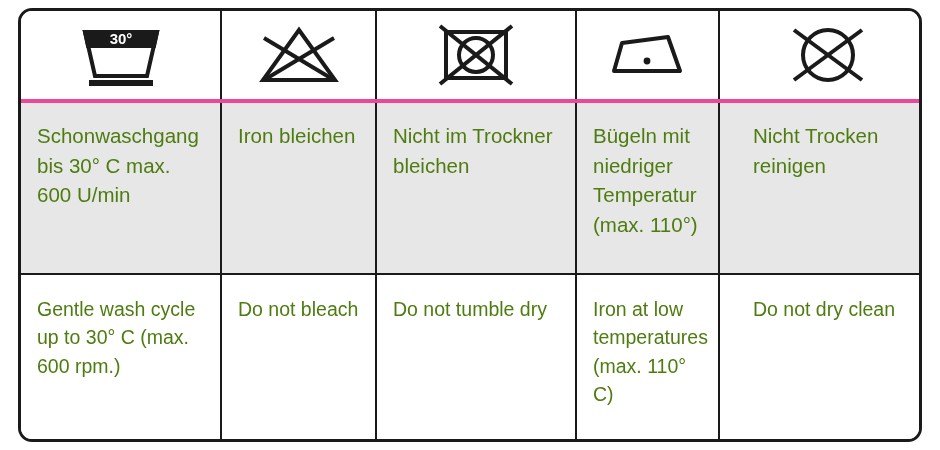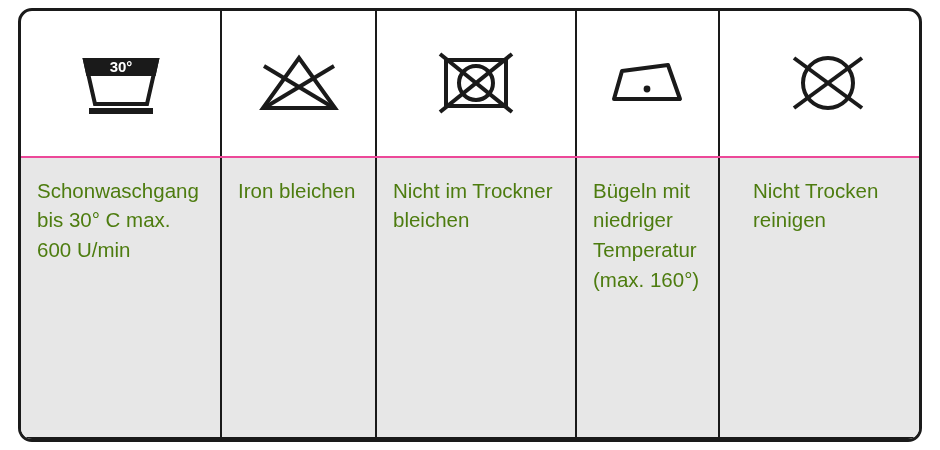--- a/index.html
+++ b/index.html
@@ -43,24 +43,23 @@
   
   col.c1 { width: 200px; }
   col.c2 { width: 155px; }
   col.c3 { width: 200px; }
   col.c4 { width: 143px; }
   col.c5 { width: 200px; }
 
   tr.icon-row td {
     height: 88px;
     background: #ffffff;
-    border-bottom: 2px solid #ec4899;
+    border-bottom: 4px solid #ec4899;
     text-align: left;
     vertical-align: middle;
-    border-radius: 20px;
   }
   tr.de-row td {
     height: 170px;
     background: #e7e7e7;
     border-bottom: 2px solid #1a1a1a;
   }
   tr.en-row td {
     background: #ffffff;
   }
   .cell-text {
@@ -146,21 +145,38 @@
         <td>
           <div class="cell-text">Schonwaschgang bis 30° C max. 600 U/min</div>
         </td>
         <td>
           <div class="cell-text">Iron bleichen</div>
         </td>
         <td>
           <div class="cell-text">Nicht im Trockner bleichen</div>
         </td>
         <td>
-          <div class="cell-text">Bügeln mit niedriger Temperatur (max. 160°)</div>
+          <div class="cell-text">Bügeln mit niedriger Temperatur (max. 110°)</div>
         </td>
         <td class="last-col">
           <div class="cell-text">Nicht Trocken reinigen</div>
+        </td>
+      </tr>
+      <tr class="en-row">
+        <td>
+          <div class="cell-text">Gentle wash cycle up to 30° C (max. 600 rpm.)</div>
+        </td>
+        <td>
+          <div class="cell-text">Do not bleach</div>
+        </td>
+        <td>
+          <div class="cell-text">Do not tumble dry</div>
+        </td>
+        <td>
+          <div class="cell-text">Iron at low temperatures (max. 110° C)</div>
+        </td>
+        <td class="last-col">
+          <div class="cell-text">Do not dry clean</div>
         </td>
       </tr>
     </tbody>
   </table>
 </div>
 
 </body></html>

